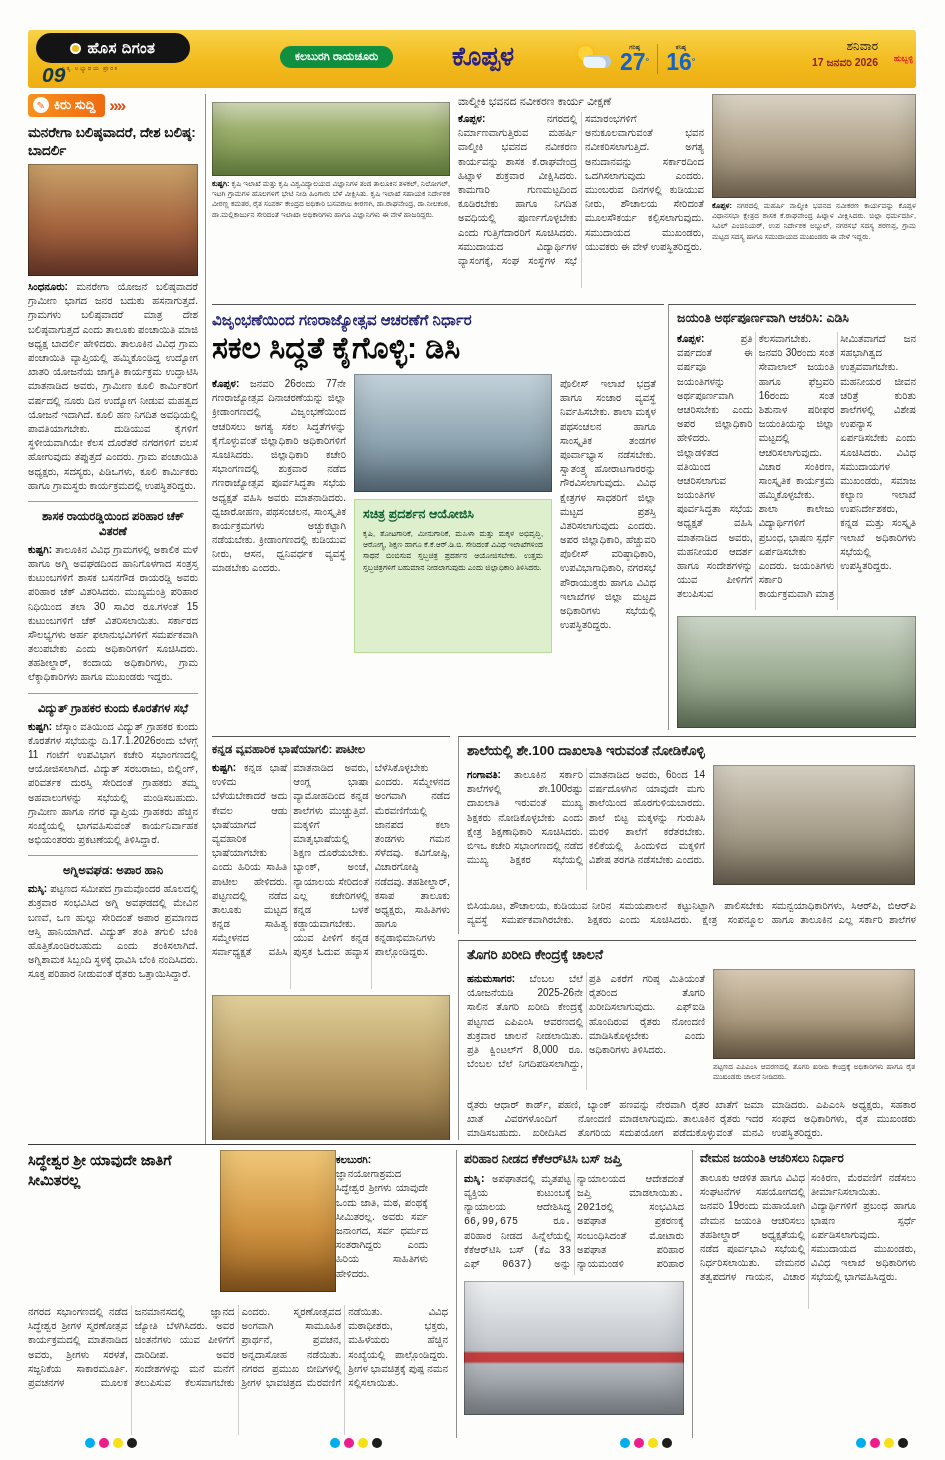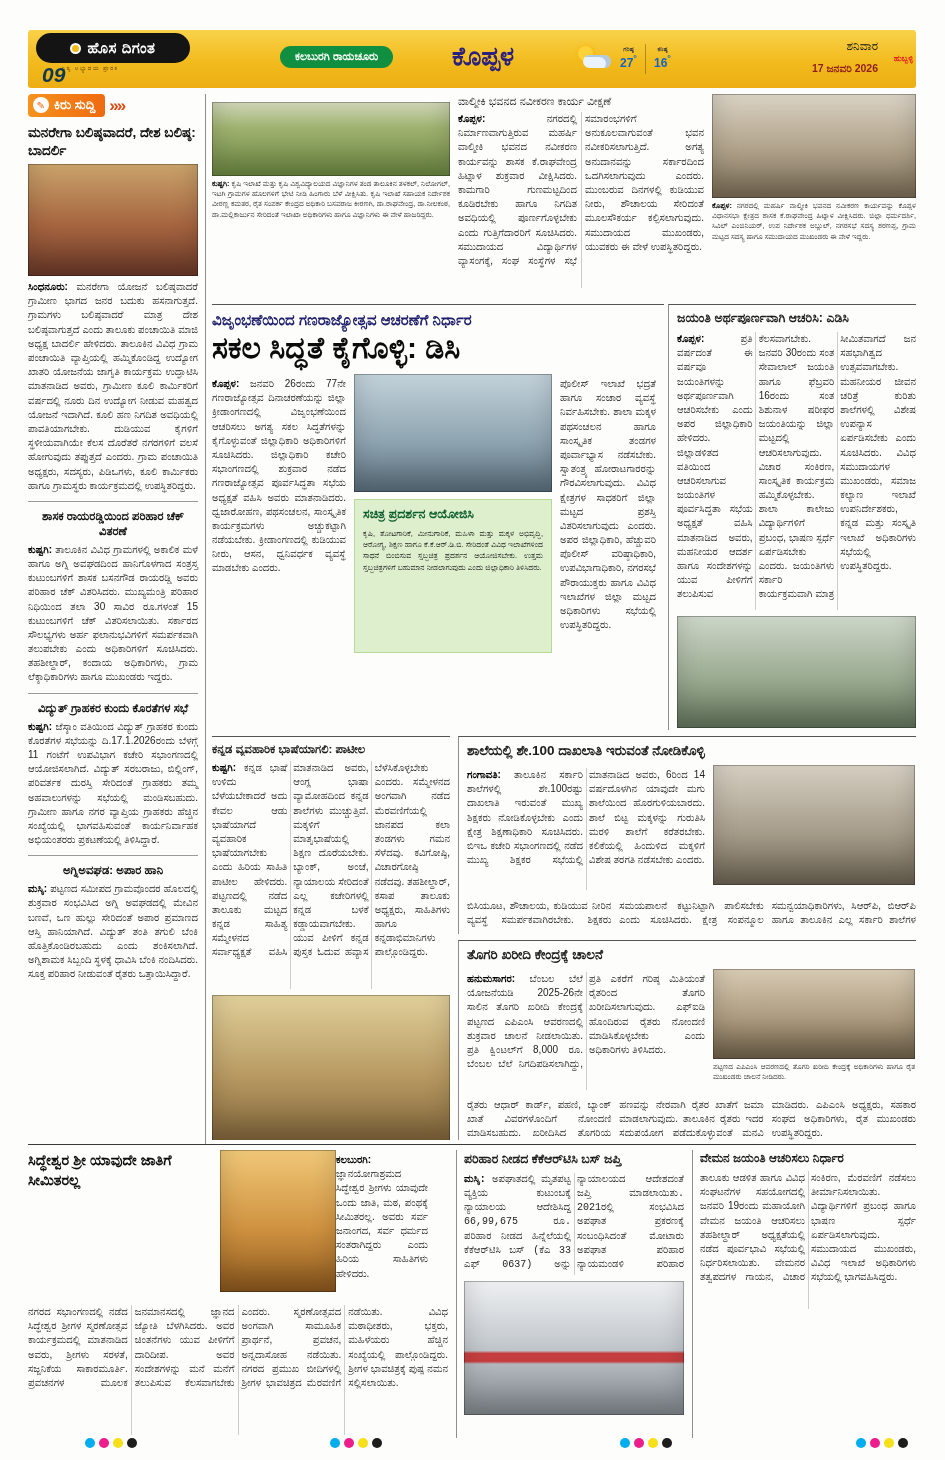--- a/index.html
+++ b/index.html
@@ -20,26 +20,26 @@
     font-weight:700; padding:4px 15px 5px; border-radius:13px; white-space:nowrap; }
   .city-title { position:absolute; left:424px; top:11px; font-size:26px; font-weight:800; color:#2a2080; }
   .weather { position:absolute; left:548px; top:7px; height:44px; display:flex; align-items:center; gap:8px; }
   .wicon { position:relative; width:36px; height:26px; }
   .wicon .sun { position:absolute; left:2px; top:0; width:15px; height:15px; border-radius:50%;
     background:#ffd23a; box-shadow:0 0 5px #ffb400; }
   .wicon .cloud { position:absolute; left:7px; top:9px; width:28px; height:13px; border-radius:10px;
     background:#eaf3fb; box-shadow:inset -5px 2px 0 rgba(110,150,190,.45); }
   .wtemp { text-align:center; }
   .wlabel { display:block; font-size:6px; color:#3a3a3a; font-weight:700; }
-  .wval { font-size:12px; font-weight:800; color:#1563c5; line-height:1; }
+  .wval { font-size:23px; font-weight:800; color:#1563c5; line-height:1; }
   .wdeg { font-size:9px; vertical-align:super; color:#1563c5; font-weight:800; }
   .wdiv { width:1px; height:30px; background:rgba(0,0,0,.28); }
   .datebox { position:absolute; right:38px; top:9px; text-align:right; }
   .day { font-size:12px; font-weight:400; color:#121212; }
-  .date { font-size:10.5px; font-weight:700; color:#8e1d1d; margin-top:9px; }
+  .date { font-size:10.5px; font-weight:700; color:#8e1d1d; margin-top:3px; }
   .print-city { position:absolute; right:3px; top:24px; font-size:8px; font-weight:700; color:#e31e24; }
 
   
   .frame { position:absolute; left:28px; top:92px; width:888px; height:1348px; }
   .abs { position:absolute; }
 
   .body-p { font-size:10px; line-height:1.42; text-align:justify; color:#222; margin:3px 0; }
   .body-p b, .caption b { font-weight:800; color:#000; }
   .caption { font-size:7.3px; line-height:1.4; text-align:justify; color:#222; margin-top:3px; }
 

